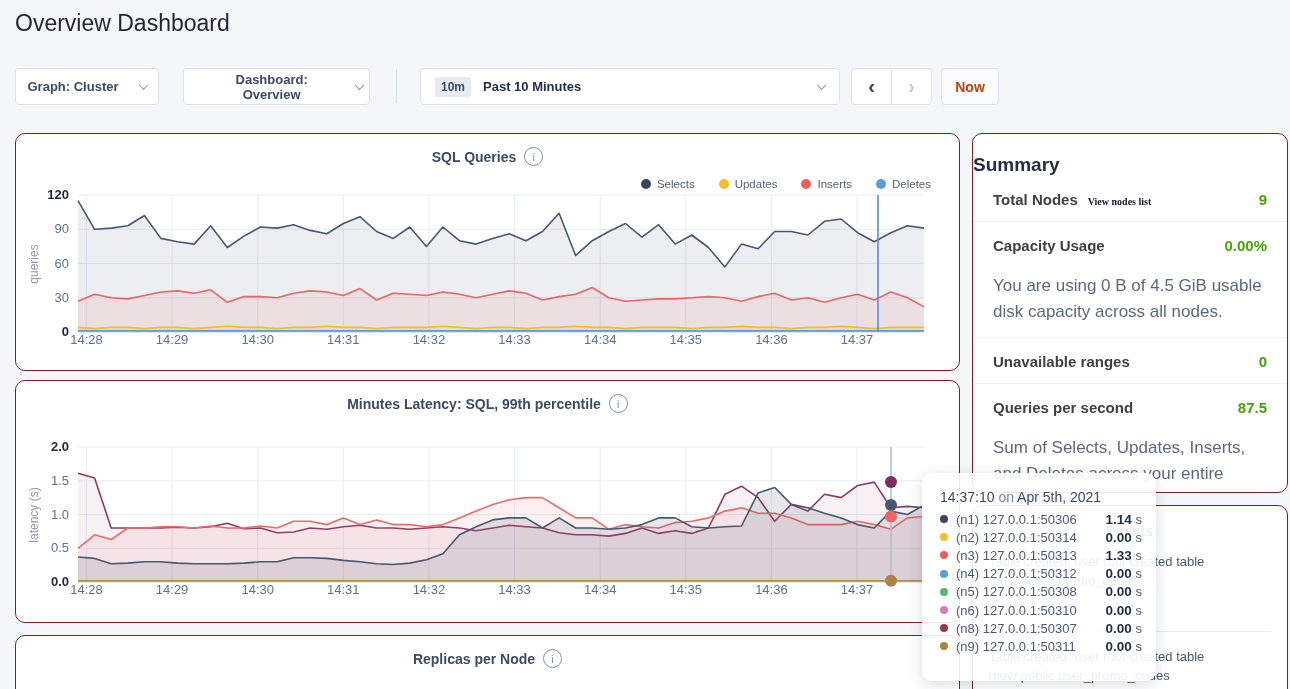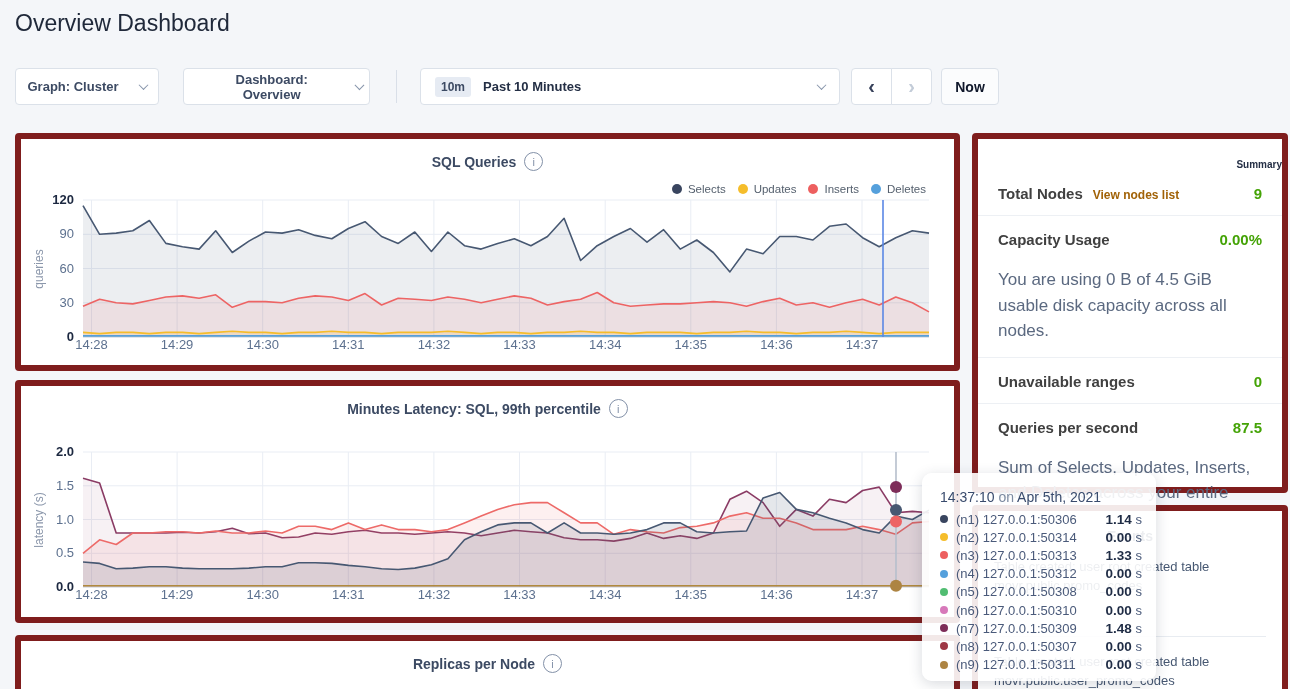--- a/index.html
+++ b/index.html
@@ -17,48 +17,48 @@
         transform:rotate(45deg) translate(-1px,-1px);}
   .vdiv{position:absolute;left:396px;top:70px;width:1px;height:33px;background:#d9dfe8;}
   .time-picker{position:absolute;left:420px;top:68px;width:420px;height:37px;box-sizing:border-box;background:#fff;
         border:1px solid #dbe1e9;border-radius:4px;display:flex;align-items:center;padding:0 14px;gap:12px;cursor:pointer;}
   .badge{background:#e6ebf3;border-radius:3px;padding:3px 6px;font-size:12px;font-weight:700;color:#3c4a63;}
   .time-label{font-size:13px;font-weight:700;color:#242f45;flex:1;}
   .arrow{position:absolute;top:68px;width:41px;height:37px;box-sizing:border-box;background:#fff;border:1px solid #dbe1e9;
         font-size:20px;font-weight:700;line-height:33px;text-align:center;cursor:pointer;padding:0;}
   #btn-prev{left:851px;border-radius:4px 0 0 4px;color:#37415a;}
   #btn-next{left:891px;border-radius:0 4px 4px 0;color:#c3ccd8;}
-  #btn-now{position:absolute;left:941px;top:68px;width:58px;height:37px;font-size:14px;color:#0f172a;background:#fbfcfd;}
-
-  
-  .panel{position:absolute;box-sizing:border-box;background:#fff;border:6px solid #7f1d1d;border-radius:4px;}
+  #btn-now{position:absolute;left:941px;top:68px;width:58px;height:37px;font-size:14px;color:#c2410c;background:#fbfcfd;}
+
+  
+  .panel{position:absolute;box-sizing:border-box;background:#fff;border:1px solid #7f1d1d;border-radius:10px;}
   #panel-sql{left:15px;top:133px;width:945px;height:238px;}
   #panel-lat{left:15px;top:380px;width:945px;height:243px;}
   #panel-rep{left:15px;top:635px;width:945px;height:120px;}
   #panel-sum{left:972px;top:133px;width:316px;height:360px;}
   #panel-evt{left:972px;top:505px;width:316px;height:200px;}
 
   .chart-head{position:absolute;left:0;right:0;top:13px;display:flex;align-items:center;justify-content:center;gap:8px;}
   .chart-title{font-size:14px;font-weight:700;color:#3c4a63;}
   .info{display:inline-flex;align-items:center;justify-content:center;width:17px;height:17px;border:1px solid #8391a8;
         border-radius:50%;color:#8391a8;font-size:11px;font-style:normal;cursor:pointer;}
-  .legend{position:absolute;right:28px;top:44px;display:flex;gap:12px;z-index:2;}
+  .legend{position:absolute;right:28px;top:44px;display:flex;gap:24px;z-index:2;}
   .leg-item{display:flex;align-items:center;gap:6px;font-size:11.5px;color:#55606e;cursor:pointer;}
   .leg-item .dot{width:10px;height:10px;border-radius:50%;display:inline-block;}
   #chart-0{position:absolute;left:0;top:50px;}
   #chart-1{position:absolute;left:0;top:56px;}
   svg text{font-family:"Liberation Sans",sans-serif;}
 
   
-  .sum-title{text-align:right;font-size:10px;font-weight:700;color:#242f45;padding-top:20px;}
+  .sum-title{text-align:left;font-size:19px;font-weight:700;color:#242f45;padding-top:20px;}
   .sum-row{padding:15px 20px 13px;border-bottom:1px solid #edf0f4;}
   .sum-row:last-child{border-bottom:none;}
   .sum-line{display:flex;align-items:baseline;gap:10px;}
   .sum-label{font-size:15px;font-weight:700;color:#404040;}
-  .sum-link{font-size:12px;font-weight:700;color:#a16207;text-decoration:none;cursor:pointer;}
+  .sum-link{font-size:10px;font-weight:700;color:#0f172a;text-decoration:none;cursor:pointer;font-family:Liberation Serif, serif;}
   .sum-value{margin-left:auto;font-size:15px;font-weight:700;color:#44a306;}
   .sum-desc{margin:19px 0 0;font-size:17px;line-height:1.5;color:#5b6980;}
 
   
   .events-title{text-align:center;font-size:14px;font-weight:700;color:#3c4a63;padding-top:17px;}
   .event-item{margin:14px 16px 0;padding-bottom:26px;font-size:13px;line-height:1.45;color:#475872;cursor:pointer;}
   .event-item + .event-item{border-top:1px solid #e8ecf1;padding-top:16px;padding-bottom:0;}
 
   
   .tooltip{position:absolute;left:922px;top:473px;width:234px;height:208px;box-sizing:border-box;z-index:10;
@@ -291,25 +291,20 @@
           <i class="tt-dot" style="background:#51bd72"></i>
           <span class="tt-label">(n5) 127.0.0.1:50308</span>
           <span class="tt-val"><b>0.00</b> s</span>
         </div>
         <div class="tt-row">
           <i class="tt-dot" style="background:#d779ba"></i>
           <span class="tt-label">(n6) 127.0.0.1:50310</span>
           <span class="tt-val"><b>0.00</b> s</span>
         </div>
         <div class="tt-row">
-          <i class="tt-dot" style="background:#7d2d59"></i>
-          <span class="tt-label">(n7) 127.0.0.1:50309</span>
-          <span class="tt-val"><b>1.48</b> s</span>
-        </div>
-        <div class="tt-row">
           <i class="tt-dot" style="background:#9e3745"></i>
           <span class="tt-label">(n8) 127.0.0.1:50307</span>
           <span class="tt-val"><b>0.00</b> s</span>
         </div>
         <div class="tt-row">
           <i class="tt-dot" style="background:#ad8442"></i>
           <span class="tt-label">(n9) 127.0.0.1:50311</span>
           <span class="tt-val"><b>0.00</b> s</span>
         </div>
       </div>

